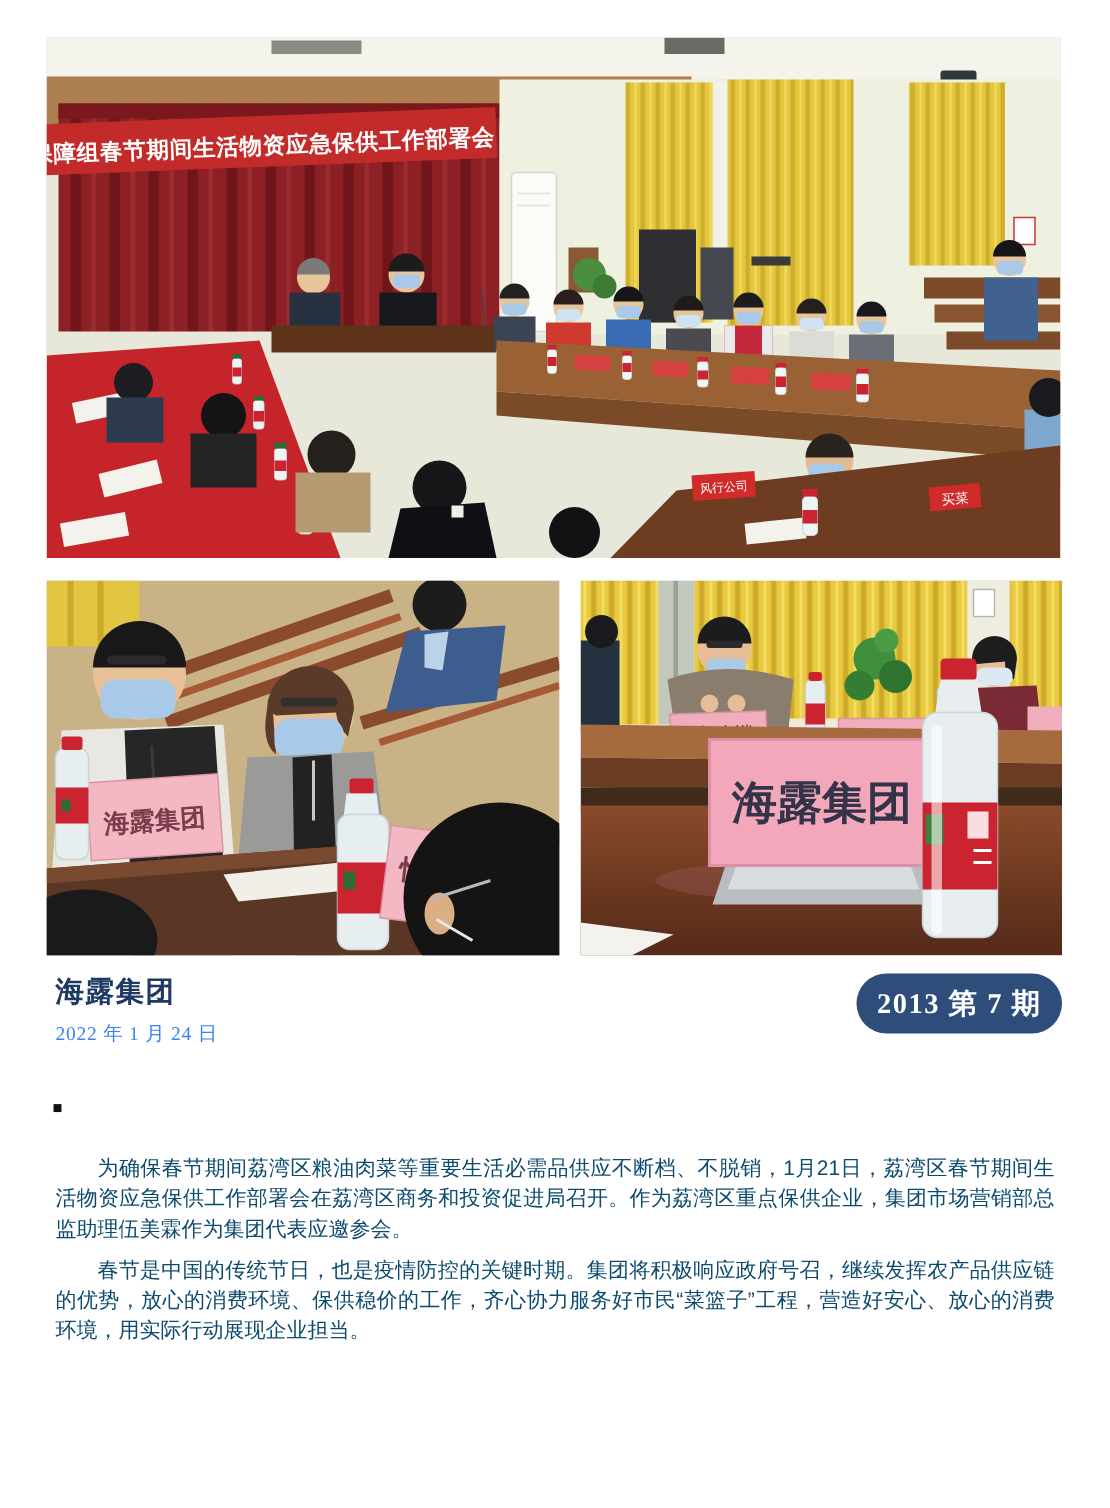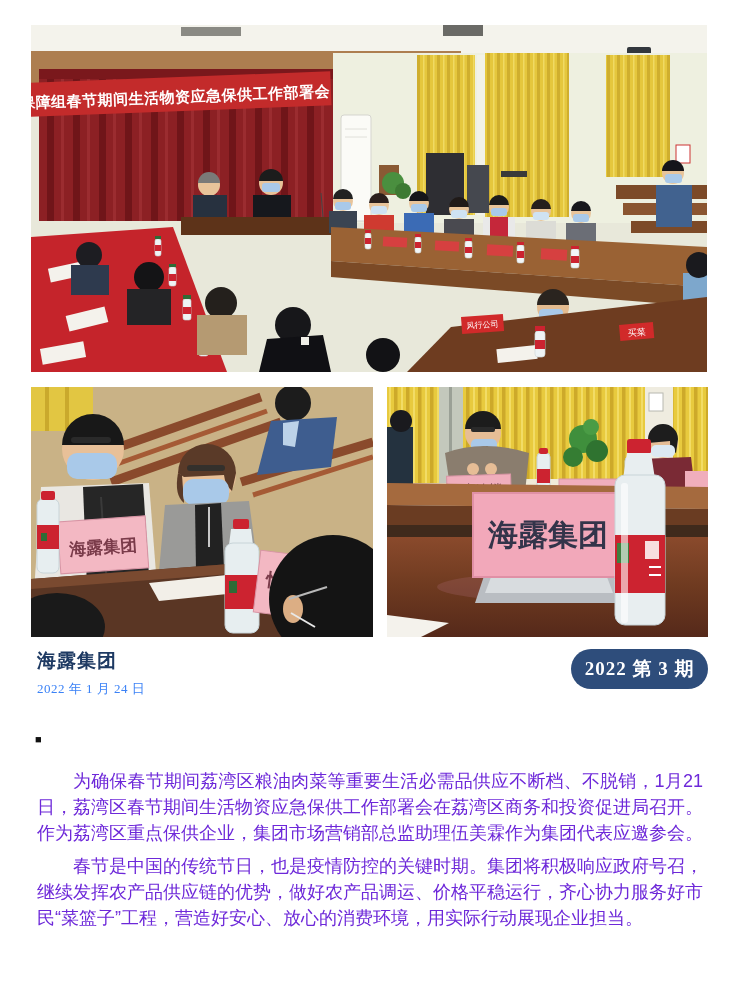--- a/index.html
+++ b/index.html
@@ -32,21 +32,21 @@
   .headline{
     position:absolute;left:35px;top:732px;width:680px;
     font-size:20px;font-weight:bold;color:#111111;letter-spacing:1px;
     display:flex;align-items:center;
   }
   .headline .bullet{
     font-size:11px;margin-right:9px;color:#111111;transform:translateY(1px);
   }
   .body-text{
     position:absolute;left:37px;top:768px;width:666px;
-    font-size:18px;line-height:1.45;color:#6d28d9;text-align:justify;
+    font-size:14px;line-height:1.45;color:#0c4a6e;text-align:justify;
   }
   .body-text p{margin:0 0 7px 0;text-indent:2em;}
   svg text{font-family:"Liberation Sans",sans-serif;}
   .serif-t{font-family:"Liberation Serif",serif;}
 </style>
 </head>
 <body>
 
 <div class="photo" id="photo-main">
 <svg viewBox="0 0 676 347" preserveAspectRatio="none">
@@ -473,22 +473,22 @@
     <line x1="262" y1="180" x2="274" y2="180" stroke="#fff" stroke-width="2"></line>
     <line x1="262" y1="188" x2="274" y2="188" stroke="#fff" stroke-width="2"></line>
     <rect x="234" y="96" width="7" height="140" rx="3" fill="#ffffff" opacity="0.6"></rect>
   </g>
   <polygon points="0,228 62,236 34,250 0,250" fill="#f4f2ec"></polygon>
 </svg>
 </div>
 
 <div class="dept">海露集团</div>
 <div class="date">2022 年 1 月 24 日</div>
-<div class="badge">2022 第 3 期</div>
+<div class="badge">2013 第 7 期</div>
 
 <div class="headline">
   <span class="bullet">■</span>
 </div>
 
 <div class="body-text">
   <p>为确保春节期间荔湾区粮油肉菜等重要生活必需品供应不断档、不脱销，1月21日，荔湾区春节期间生活物资应急保供工作部署会在荔湾区商务和投资促进局召开。作为荔湾区重点保供企业，集团市场营销部总监助理伍美霖作为集团代表应邀参会。</p>
-  <p>春节是中国的传统节日，也是疫情防控的关键时期。集团将积极响应政府号召，继续发挥农产品供应链的优势，做好农产品调运、价格平稳运行，齐心协力服务好市民“菜篮子”工程，营造好安心、放心的消费环境，用实际行动展现企业担当。</p>
+  <p>春节是中国的传统节日，也是疫情防控的关键时期。集团将积极响应政府号召，继续发挥农产品供应链的优势，放心的消费环境、保供稳价的工作，齐心协力服务好市民“菜篮子”工程，营造好安心、放心的消费环境，用实际行动展现企业担当。</p>
 </div>
 
 </body></html>

